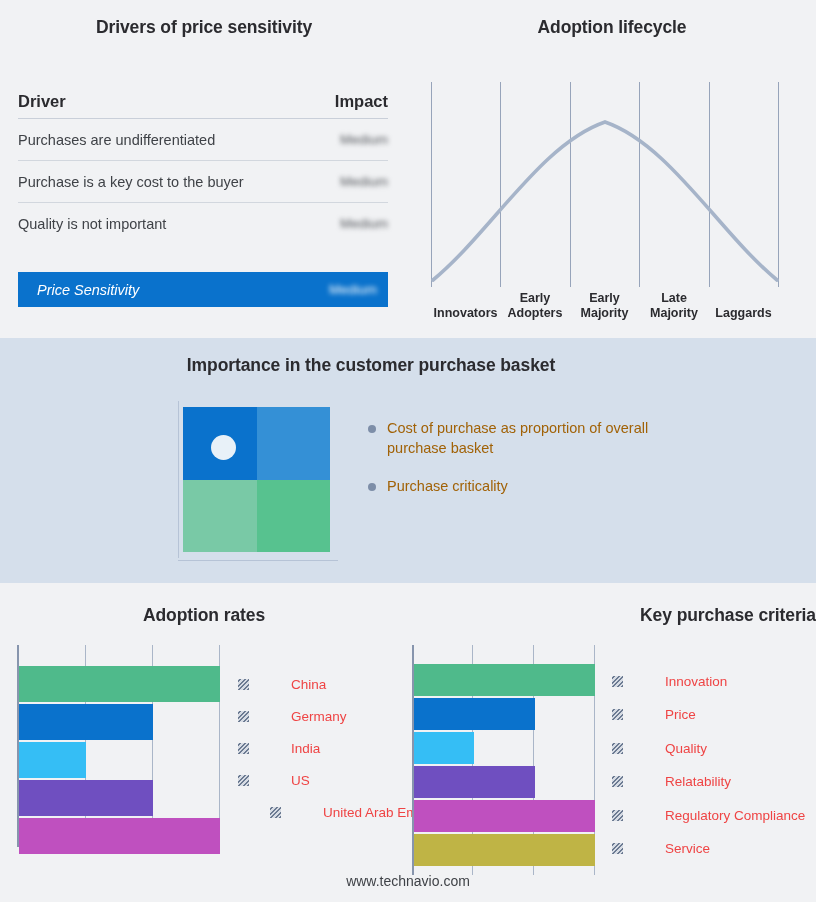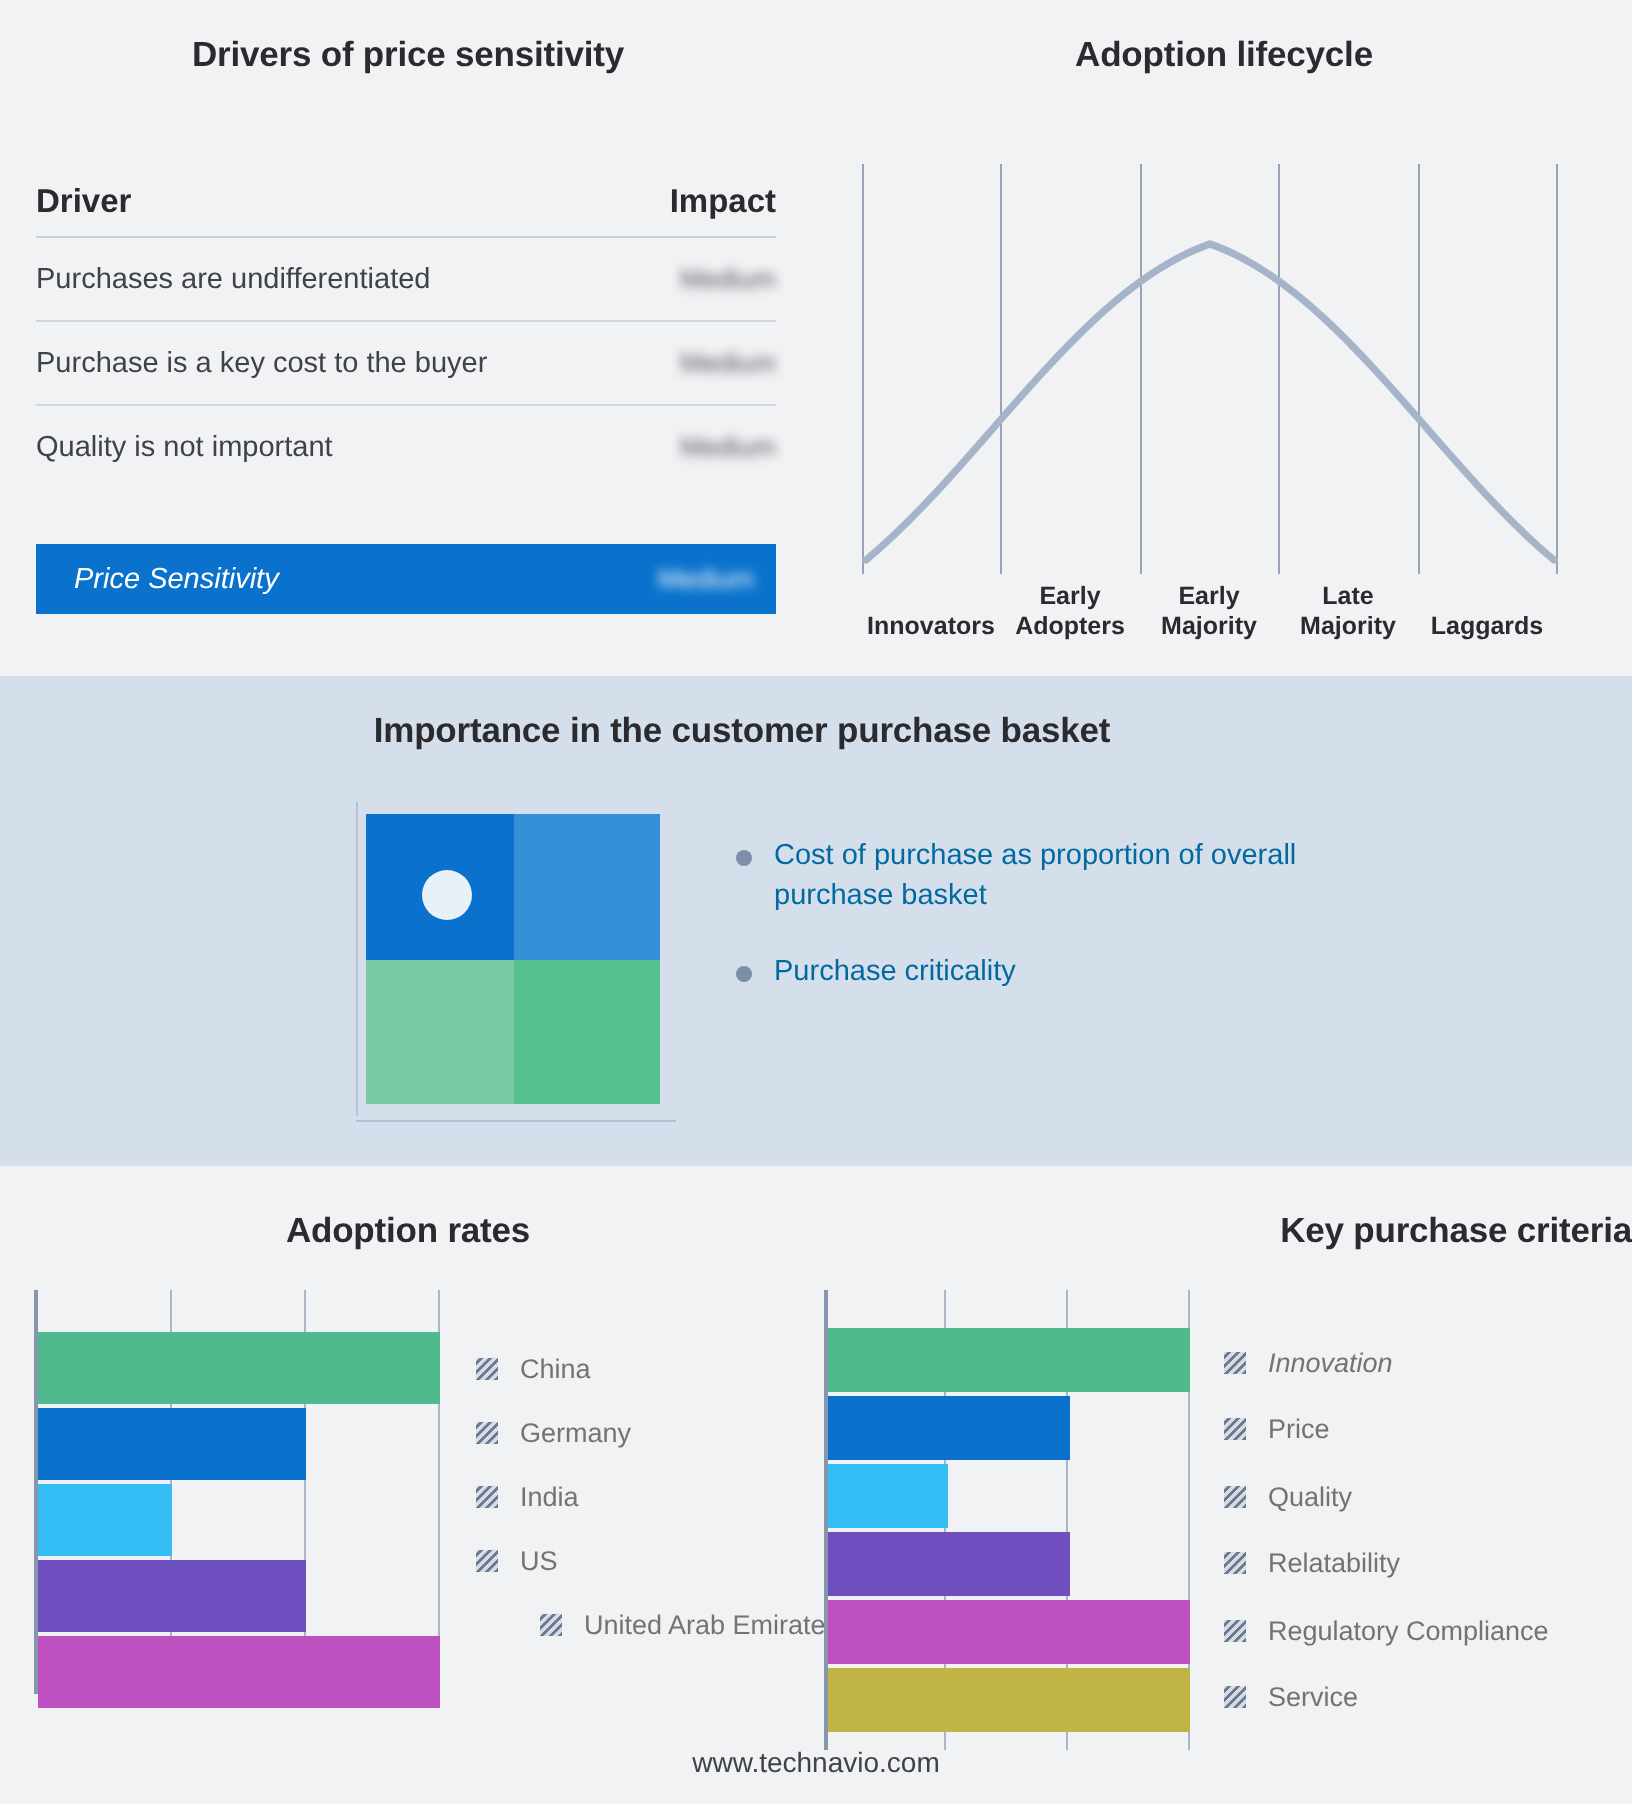--- a/index.html
+++ b/index.html
@@ -195,21 +195,21 @@
     position: absolute;
     left: 368px; top: 419px;
     width: 290px;
   }
   #matrix-legend .ml-item {
     position: relative;
     padding-left: 19px;
     margin-bottom: 19px;
     font-size: 14.5px;
     line-height: 19.5px;
-    color: #0369a1;
+    color: #a16207;
   }
   #matrix-legend .ml-item .dot {
     position: absolute;
     left: 0; top: 6px;
     width: 8px; height: 8px;
     border-radius: 50%;
     background: #7d8ea8;
   }
 
   
@@ -252,21 +252,22 @@
     margin-right: 11px;
     flex: 0 0 auto;
     background-color: #e9ebef;
     background-image: repeating-linear-gradient(
       -45deg,
       #6c7b92 0px, #6c7b92 1.5px,
       #d7dce4 1.5px, #d7dce4 3.2px);
   }
   .bar-legend .bl-label {
     font-size: 13.5px;
-    color: #737373;
+    color: #ef4444;
+    margin-left: 31px;
   }
 
   
   #footer {
     position: absolute;
     left: 0; top: 873px;
     width: 816px;
     text-align: center;
     font-size: 14px;
     color: #3f4247;
@@ -412,21 +413,21 @@
 
     <div class="bar" style="top:19px;  height:32px; width:181px; background:#4fba8b;"></div>
     <div class="bar" style="top:53px;  height:32px; width:121px; background:#0a72cc;"></div>
     <div class="bar" style="top:87px;  height:32px; width:60px;  background:#35bef5;"></div>
     <div class="bar" style="top:121px; height:32px; width:121px; background:#6f4fc0;"></div>
     <div class="bar" style="top:155px; height:32px; width:181px; background:#bf50bf;"></div>
     <div class="bar" style="top:189px; height:32px; width:181px; background:#bfb445;"></div>
   </div>
 
   <div class="bar-legend" style="left:204px; top:62px; width:200px; height:230px;">
-    <div class="bl-item" style="top:29px;font-style:italic;">
+    <div class="bl-item" style="top:29px;">
       <span class="swatch"></span>
       <span class="bl-label">Innovation</span>
     </div>
     <div class="bl-item" style="top:62px;">
       <span class="swatch"></span>
       <span class="bl-label">Price</span>
     </div>
     <div class="bl-item" style="top:96px;">
       <span class="swatch"></span>
       <span class="bl-label">Quality</span>

